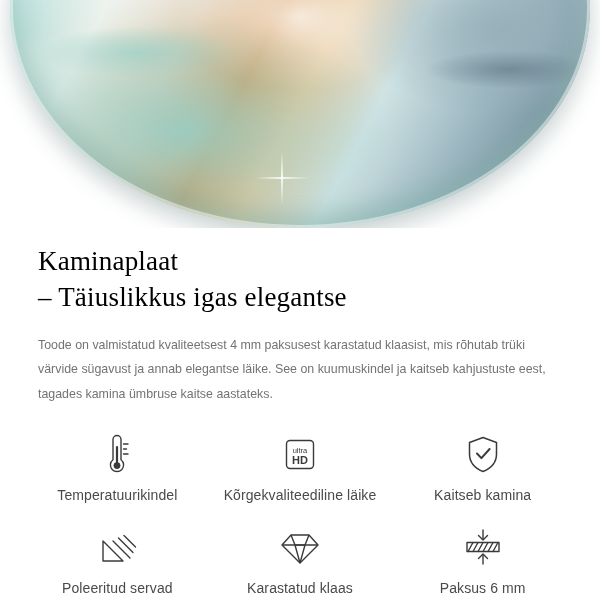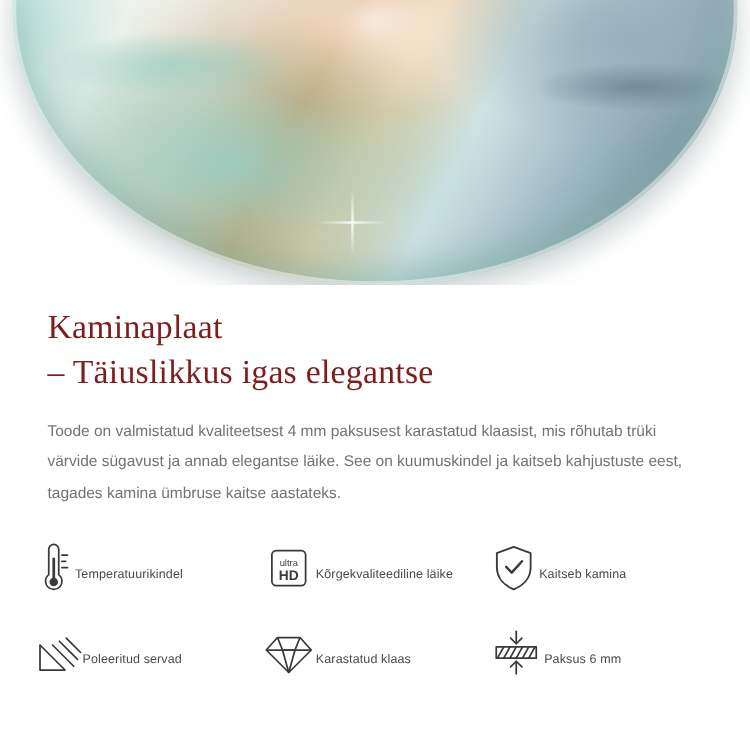--- a/index.html
+++ b/index.html
@@ -85,21 +85,21 @@
   }
 
   
   .content {
     padding: 16px 38px 0 38px;
   }
   .title {
     font-family: "Liberation Serif", serif;
     font-size: 27px;
     line-height: 1.32;
-    color: #7f1d1d;
+    color: #000000;
     font-weight: 400;
     margin: 0;
     letter-spacing: 0.2px;
   }
   .title .line2 {
     display: block;
   }
   .desc {
     margin: 18px 0 0 0;
     font-size: 12.4px;
@@ -113,32 +113,32 @@
     margin-top: 26px;
     padding: 0 26px;
     display: grid;
     grid-template-columns: repeat(3, 1fr);
     grid-row-gap: 22px;
     justify-items: center;
   }
   .feature {
     width: 100%;
     display: flex;
-    flex-direction: row;
+    flex-direction: column;
     align-items: center;
   }
   .feature-icon {
     height: 46px;
     display: flex;
     align-items: center;
     justify-content: center;
   }
   .feature-label {
     margin-top: 9px;
-    font-size: 10px;
+    font-size: 14px;
     color: #4a4a4a;
     text-align: right;
     letter-spacing: 0.1px;
   }
   svg { display: block; }
 </style>
 </head>
 <body>
 
 <div class="page">

